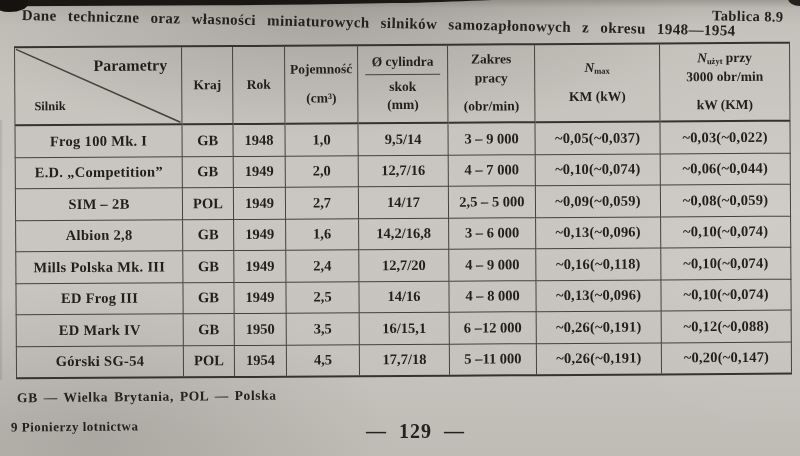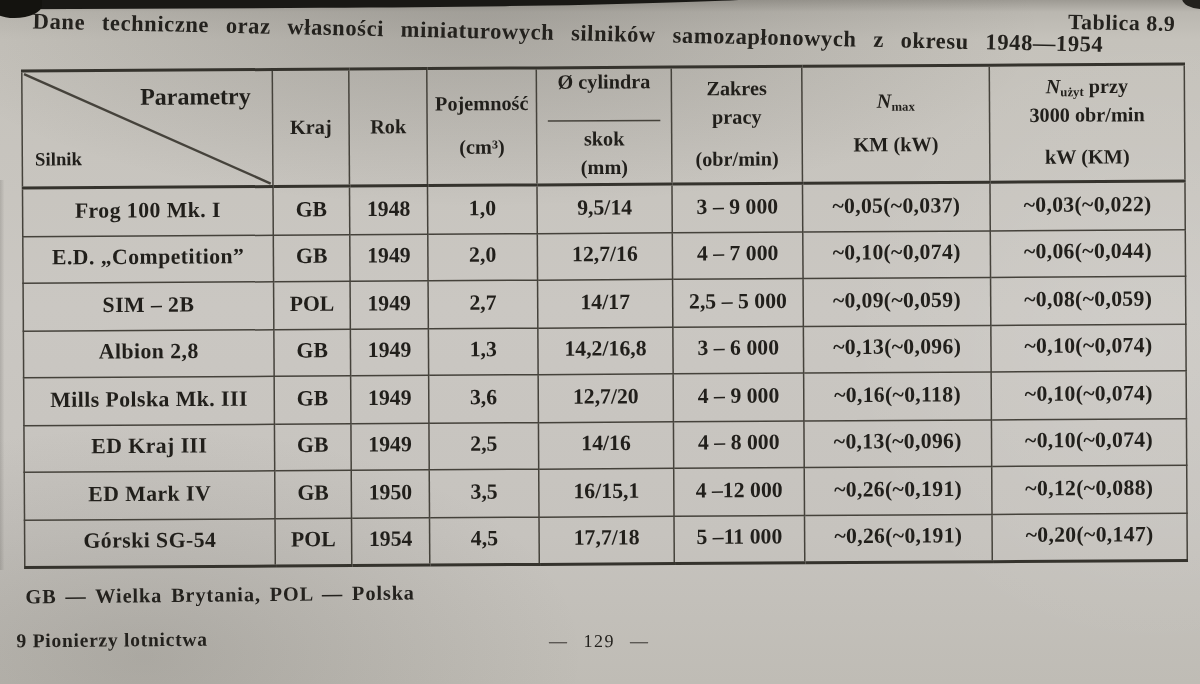--- a/index.html
+++ b/index.html
@@ -52,41 +52,41 @@
   table.data tbody tr:last-child td{border-bottom:2.4px solid #35332d;}
   td.c-name{text-align:left;padding-left:9px;font-size:14.5px;letter-spacing:.3px;}
   td.c-kraj,td.c-rok{font-size:15px;font-family:Liberation Serif, serif;}
   td.c-poj{font-size:15px;font-family:Liberation Serif, serif;}
   td.c-cyl,td.c-zak{font-size:14px;margin-left:28px;}
   td.c-nmax,td.c-nuz{font-size:12.5px;letter-spacing:.2px;}
 
   th.diag{position:relative;padding:0;}
   th.diag svg{position:absolute;inset:0;width:100%;height:100%;}
   .diag-top{position:absolute;top:8px;right:14px;font-size:16px;}
-  .diag-bottom{position:absolute;bottom:9px;left:8px;font-size:12.5px;}
+  .diag-bottom{position:absolute;bottom:9px;left:19px;font-size:12.5px;}
 
   .hstack{display:flex;flex-direction:column;align-items:center;justify-content:center;gap:2px;}
-  .frac-top{display:inline-block;border-bottom:1.4px solid #45423b;padding:0 7px 16px;margin-bottom:2px;}
+  .frac-top{display:inline-block;border-bottom:1.4px solid #45423b;padding:0 7px 3px;margin-bottom:2px;}
   .gap-sm{height:8px;}
   .nvar{font-style:italic;font-weight:bold;}
   sub.nsub{font-size:8.5px;font-style:normal;vertical-align:-2px;letter-spacing:0;}
 
   .abbrev{
     position:absolute;left:17px;top:389px;
     font-size:13.5px;font-weight:bold;letter-spacing:.6px;word-spacing:2px;
     transform:rotate(-.6deg);
   }
   .signature{
     position:absolute;left:11px;top:419px;
     font-size:13px;font-weight:bold;letter-spacing:.5px;
     transform:rotate(-.5deg);
   }
   .page-number{
     position:absolute;left:366px;top:420px;
-    font-size:12px;letter-spacing:1px;word-spacing:6px;
+    font-size:20px;letter-spacing:1px;word-spacing:6px;font-weight:bold;
   }
 </style>
 </head>
 <body>
 
 <div class="page">
 
   <div class="scan-edge-top"></div>
   <div class="scan-blob-tl"></div>
   <div class="scan-blob-tr"></div>
@@ -184,53 +184,53 @@
         <td class="c-poj">2,7</td>
         <td class="c-cyl">14/17</td>
         <td class="c-zak">2,5 – 5 000</td>
         <td class="c-nmax">~0,09(~0,059)</td>
         <td class="c-nuz">~0,08(~0,059)</td>
       </tr>
       <tr>
         <td class="c-name">Albion 2,8</td>
         <td class="c-kraj">GB</td>
         <td class="c-rok">1949</td>
-        <td class="c-poj">1,3</td>
+        <td class="c-poj">1,6</td>
         <td class="c-cyl">14,2/16,8</td>
         <td class="c-zak">3 – 6 000</td>
         <td class="c-nmax">~0,13(~0,096)</td>
         <td class="c-nuz">~0,10(~0,074)</td>
       </tr>
       <tr>
         <td class="c-name">Mills Polska Mk. III</td>
         <td class="c-kraj">GB</td>
         <td class="c-rok">1949</td>
-        <td class="c-poj">3,6</td>
+        <td class="c-poj">2,4</td>
         <td class="c-cyl">12,7/20</td>
         <td class="c-zak">4 – 9 000</td>
         <td class="c-nmax">~0,16(~0,118)</td>
         <td class="c-nuz">~0,10(~0,074)</td>
       </tr>
       <tr>
-        <td class="c-name">ED Kraj III</td>
+        <td class="c-name">ED Frog III</td>
         <td class="c-kraj">GB</td>
         <td class="c-rok">1949</td>
         <td class="c-poj">2,5</td>
         <td class="c-cyl">14/16</td>
         <td class="c-zak">4 – 8 000</td>
         <td class="c-nmax">~0,13(~0,096)</td>
         <td class="c-nuz">~0,10(~0,074)</td>
       </tr>
       <tr>
         <td class="c-name">ED Mark IV</td>
         <td class="c-kraj">GB</td>
         <td class="c-rok">1950</td>
         <td class="c-poj">3,5</td>
         <td class="c-cyl">16/15,1</td>
-        <td class="c-zak">4 –12 000</td>
+        <td class="c-zak">6 –12 000</td>
         <td class="c-nmax">~0,26(~0,191)</td>
         <td class="c-nuz">~0,12(~0,088)</td>
       </tr>
       <tr>
         <td class="c-name">Górski SG-54</td>
         <td class="c-kraj">POL</td>
         <td class="c-rok">1954</td>
         <td class="c-poj">4,5</td>
         <td class="c-cyl">17,7/18</td>
         <td class="c-zak">5 –11 000</td>

